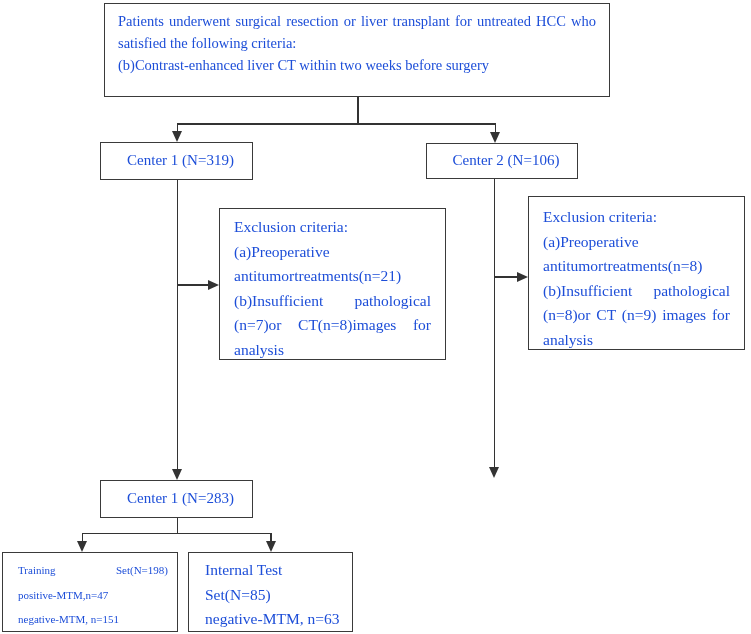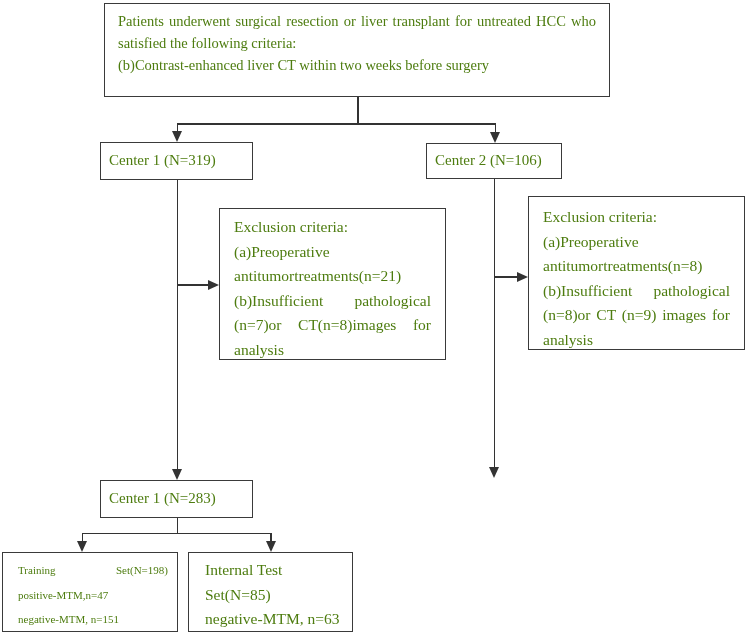--- a/index.html
+++ b/index.html
@@ -2,39 +2,39 @@
 <html><head>
 <meta charset="utf-8">
 <style>
   html, body { margin: 0; padding: 0; background: #ffffff; }
   #canvas {
     position: relative;
     width: 751px;
     height: 634px;
     background: #ffffff;
     font-family: "Liberation Serif", "DejaVu Serif", serif;
-    color: #4d7c0f;
+    color: #1d4ed8;
     overflow: hidden;
   }
   .box {
     position: absolute;
     background: #ffffff;
     border: 1.6px solid #3a3a3a;
     box-sizing: border-box;
   }
   .box .ln { text-align: left; }
   .jl { text-align: justify; text-align-last: justify; }
-  .ctr { text-align: left; padding-left: 8px; }
+  .ctr { text-align: center; padding-left: 8px; }
 
   
   .b-inclusion { left: 104px; top: 3px; width: 506px; height: 94px;
                  padding: 6px 13px 0 13px; font-size: 14.5px; line-height: 22px; }
   .b-c1a { left: 100px; top: 142px; width: 153px; height: 38px;
            font-size: 15px; line-height: 35px; }
-  .b-c2a { left: 426px; top: 143px; width: 136px; height: 36px;
+  .b-c2a { left: 426px; top: 143px; width: 152px; height: 36px;
            font-size: 15px; line-height: 33px; }
   .b-exc1 { left: 219px; top: 208px; width: 227px; height: 152px;
             padding: 6px 14px 0 14px; font-size: 15.5px; line-height: 24.5px; }
   .b-exc2 { left: 528px; top: 196px; width: 217px; height: 154px;
             padding: 8px 14px 0 14px; font-size: 15.5px; line-height: 24.5px; }
   .b-c1b { left: 100px; top: 480px; width: 153px; height: 38px;
            font-size: 15px; line-height: 35px; }
   .b-ext { left: 407px; top: 478px; width: 171px; height: 80px;
            padding: 6px 10px 0 11px; font-size: 15.5px; line-height: 24.5px; }
   .b-trn { left: 2px; top: 552px; width: 176px; height: 80px;

